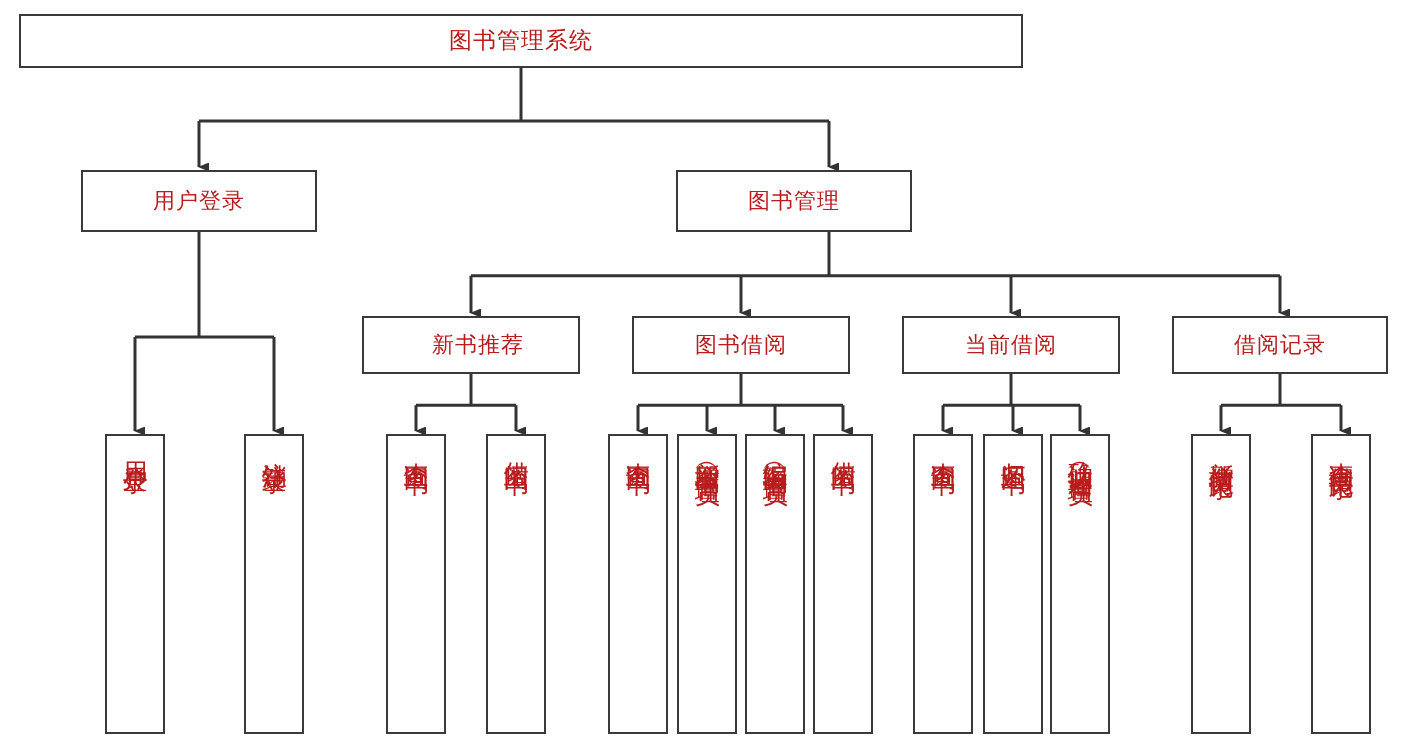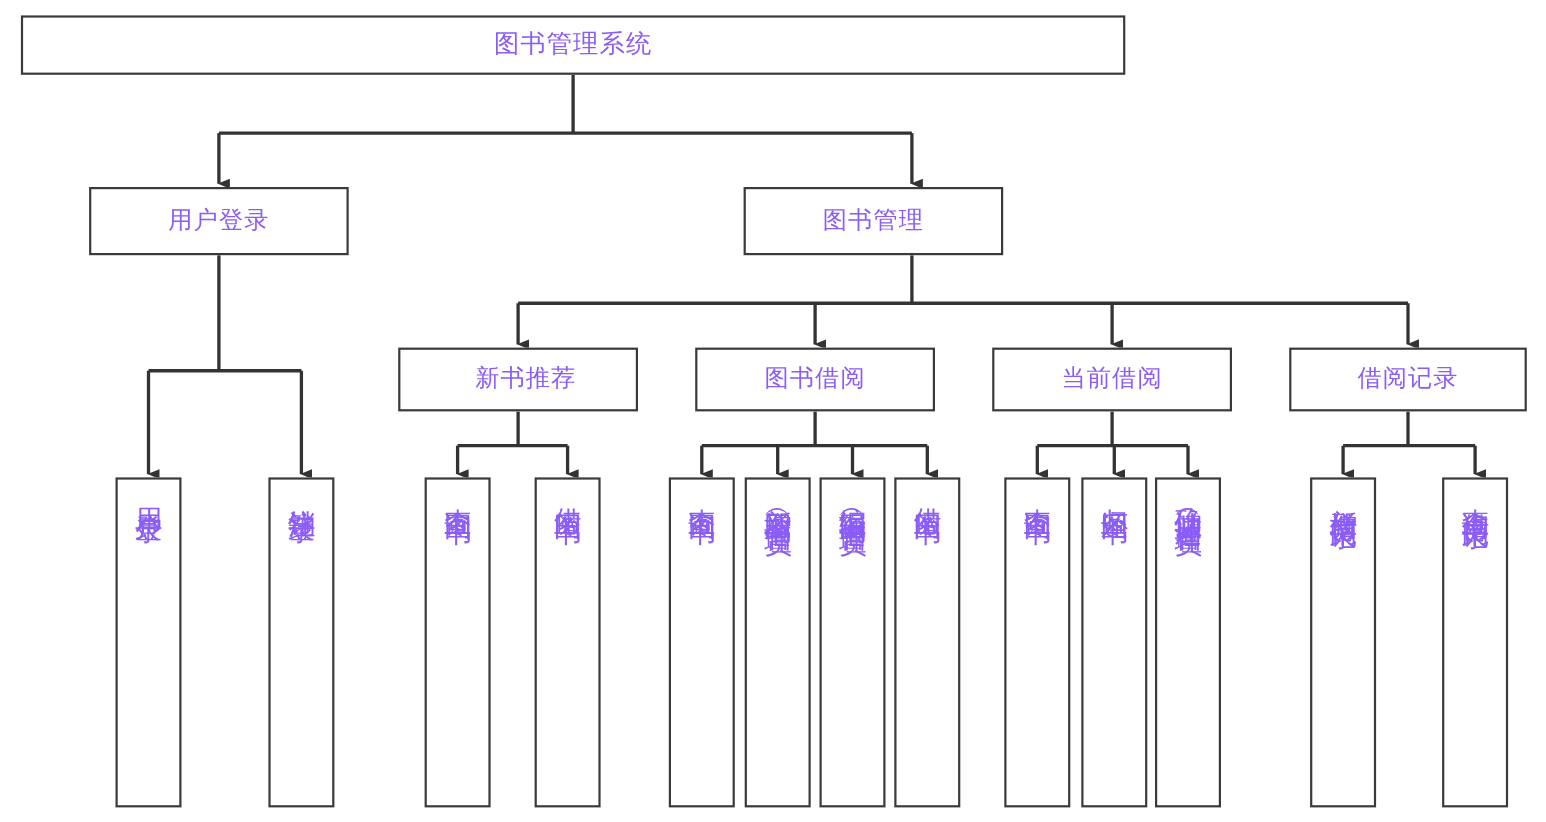--- a/index.html
+++ b/index.html
@@ -27,21 +27,21 @@
     background:#ffffff;
     border:2.5px solid #3a3a3a;
     display:flex;
     align-items:center;
     justify-content:center;
     z-index:2;
   }
   .node .label{
     font-size:22px;
     line-height:1.18;
-    color:#8b5cf6;
+    color:#b91c1c;
     letter-spacing:1px;
     white-space:nowrap;
   }
   
   .node.vert{
     align-items:flex-start;
     justify-content:center;
     padding-top:6px;
   }
   .node.vert .label{

